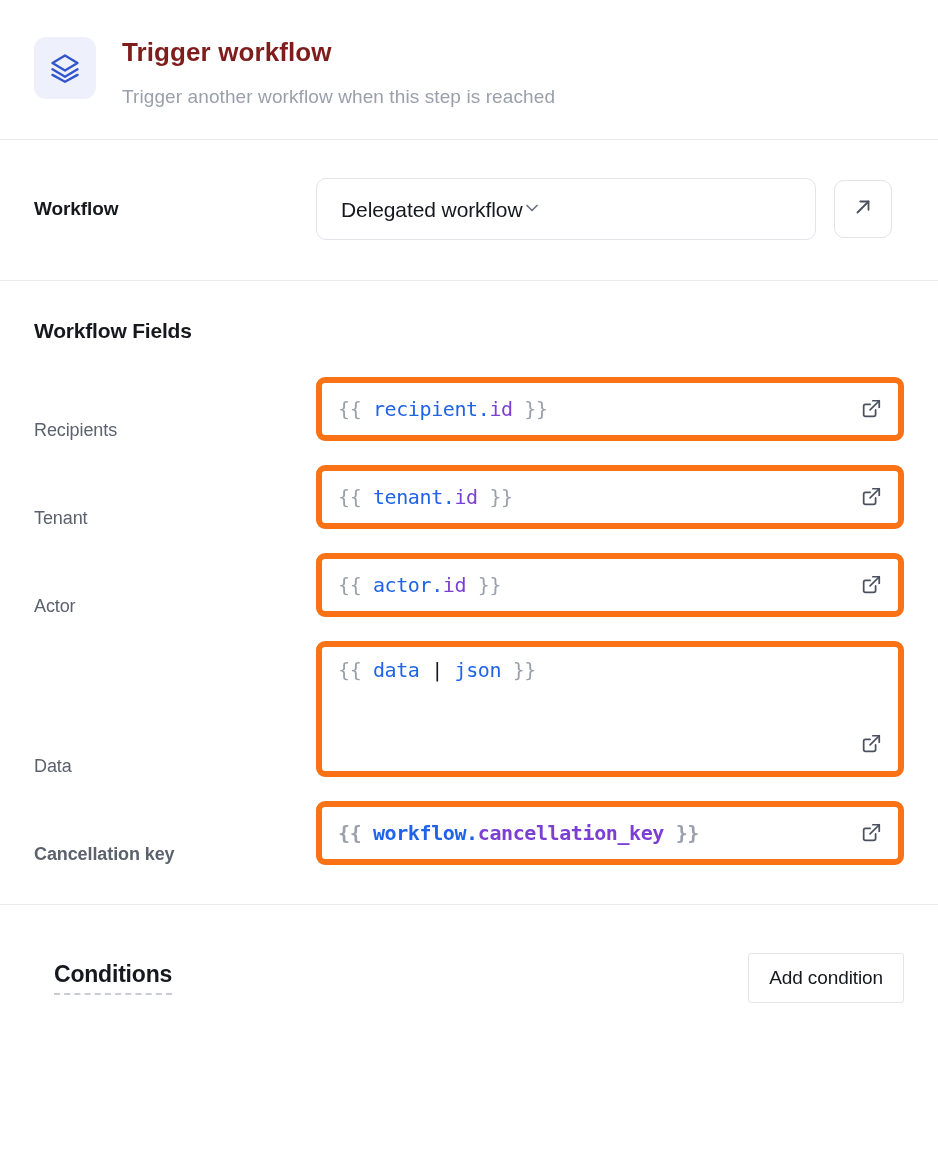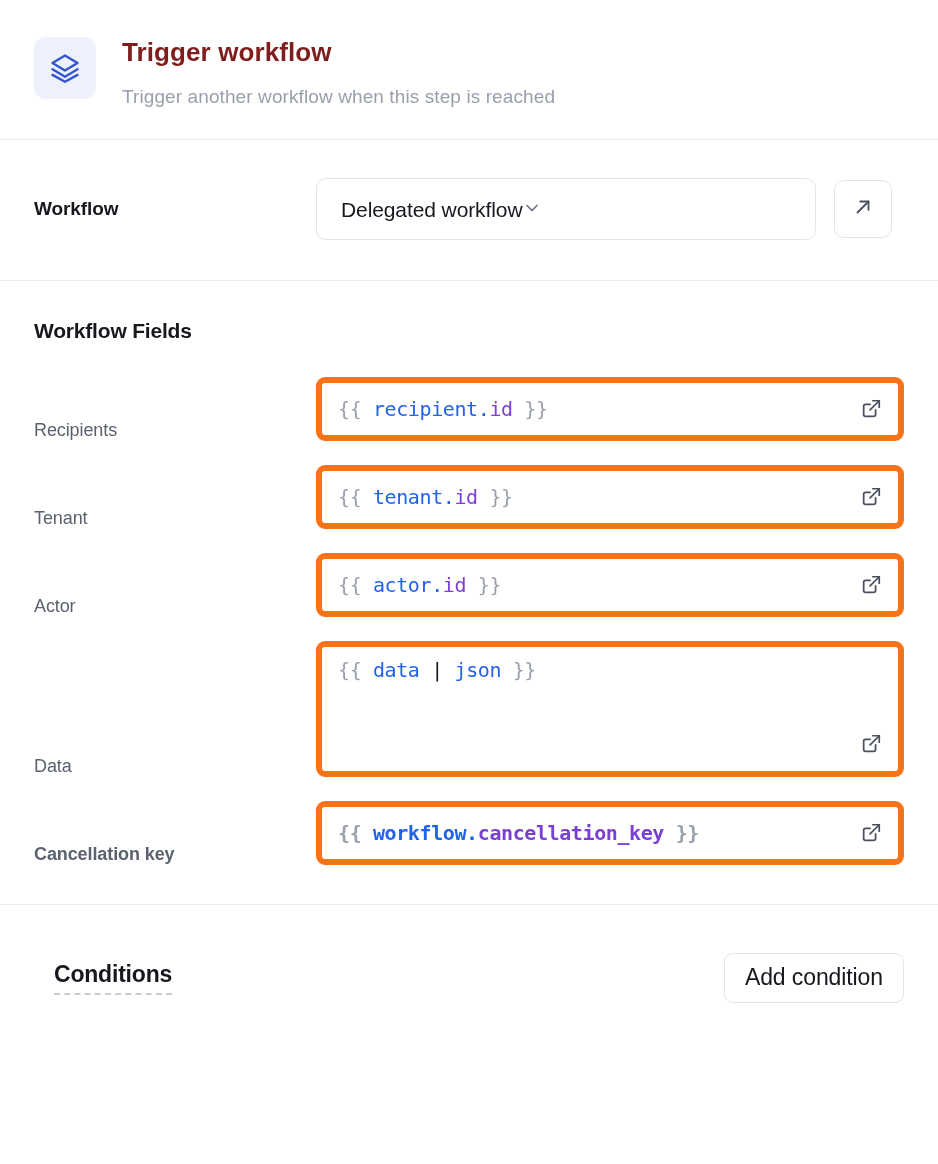--- a/index.html
+++ b/index.html
@@ -179,25 +179,25 @@
     font-size: 23px;
     font-weight: 700;
     color: #16181d;
     letter-spacing: -.2px;
     border-bottom: 2px dashed #c9ccd2;
     padding-bottom: 5px;
     display: inline-block;
   }
   .btn-outline {
     border: 1px solid #e2e4e9;
-    border-radius: 9px;
+    border-radius: 3px;
     background: #fff;
     height: 50px;
     padding: 0 20px;
-    font-size: 23px;
+    font-size: 19px;
     color: #16181d;
     font-family: "Liberation Sans", sans-serif;
     letter-spacing: -.1px;
     display: flex;
     align-items: center;
   }
 </style>
 </head>
 <body>
 

